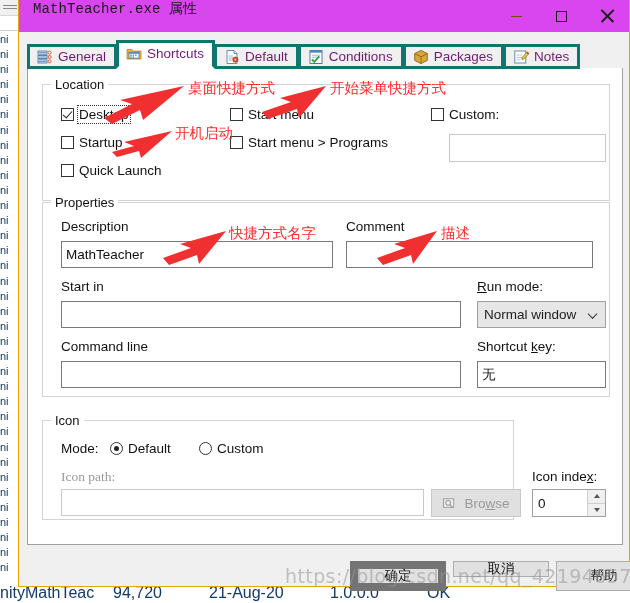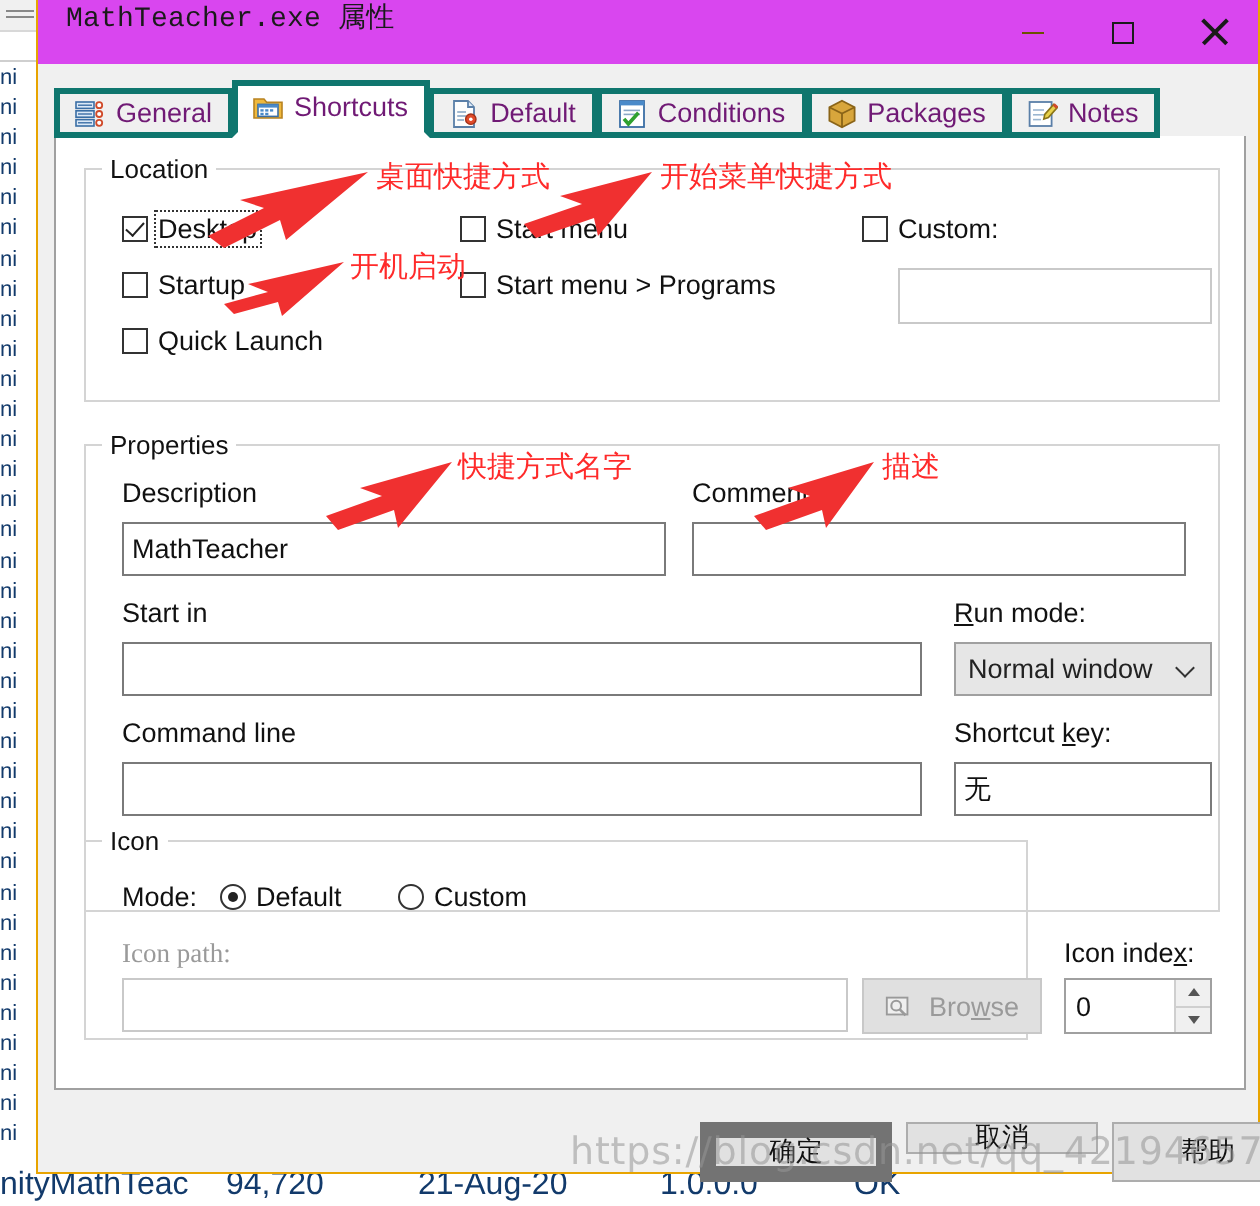--- a/index.html
+++ b/index.html
@@ -156,21 +156,21 @@
   .group > legend, .glabel {
     position: absolute;
     top: -8px; left: 8px;
     background: #ffffff;
     padding: 0 4px;
     font-size: 13px;
     color: #111;
   }
 
   #grp-location   { left: 14px; top: 16px;  width: 568px; height: 117px; }
-  #grp-properties { left: 14px; top: 154px; width: 568px; height: 234px; }
+  #grp-properties { left: 14px; top: 134px; width: 568px; height: 195px; }
   #grp-icon       { left: 14px; top: 352px; width: 472px; height: 100px; }
 
   
   .cb {
     position: absolute;
     display: flex; align-items: center; gap: 5px;
     font-size: 13.5px; color: #111;
     white-space: nowrap;
   }
   .cb .box {

